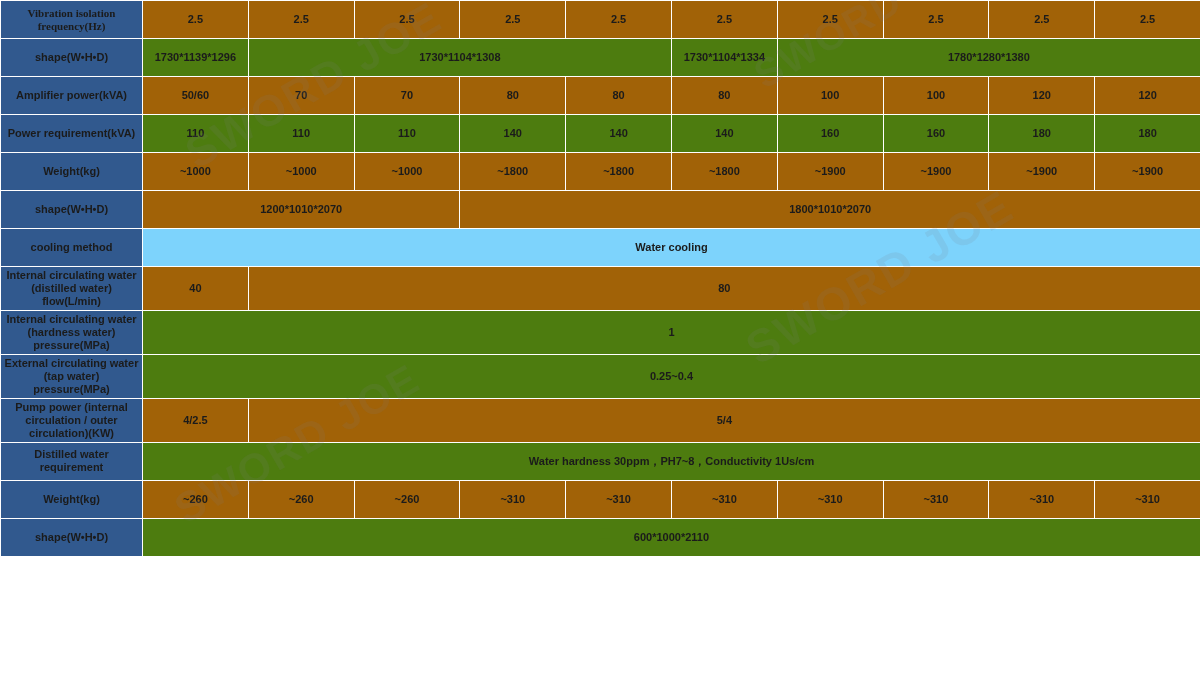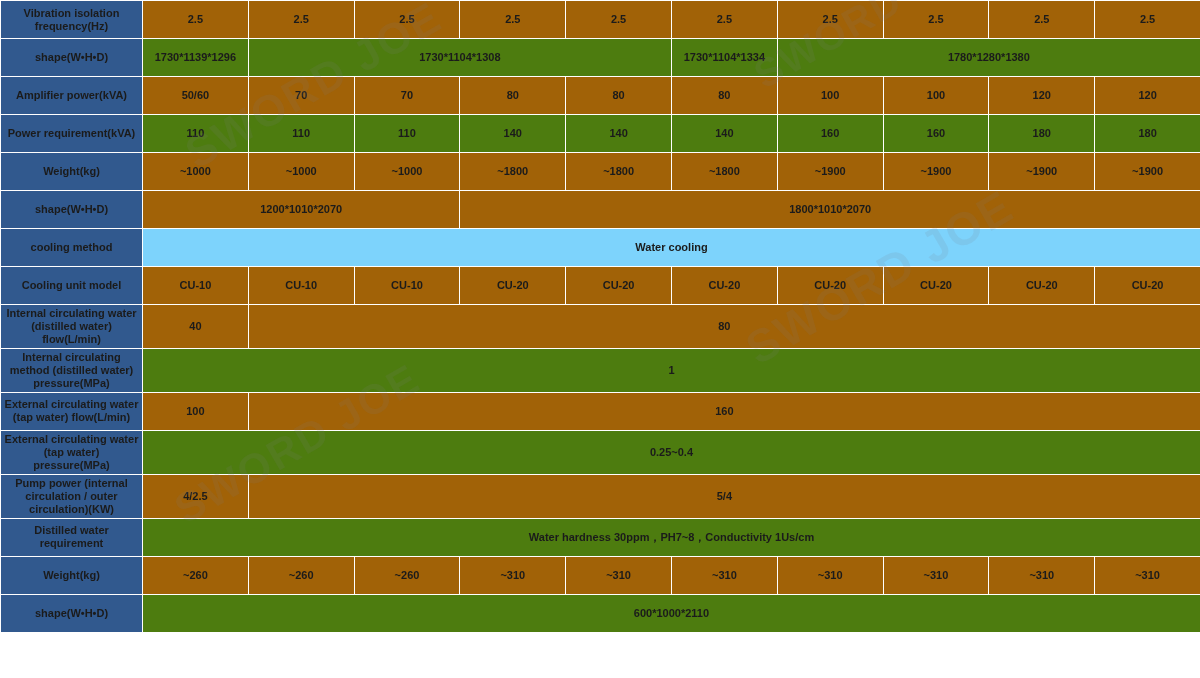--- a/index.html
+++ b/index.html
@@ -38,20 +38,21 @@
     background: #31598e;
     color: #ffffff;
     width: 142px;
     font-size: 11px;
     font-weight: bold;
     border: 1px solid #ffffff;
   }
   td.rowlabel.small {
     font-size: 9.5px;
     line-height: 1.15;
+    font-family: Liberation Serif, serif;
   }
   td.rowlabel.xsmall {
     font-size: 9px;
     line-height: 1.15;
   }
   
   td.light {
     background: #a16207;
   }
   td.grey {
@@ -170,45 +171,27 @@
       <tr>
         <td class="rowlabel">shape(W•H•D)</td>
         <td class="light" colspan="3">1200*1010*2070</td>
         <td class="light" colspan="7">1800*1010*2070</td>
       </tr>
       <tr>
         <td class="rowlabel">cooling method</td>
         <td class="blue" colspan="10">Water cooling</td>
       </tr>
       <tr>
-        <td class="rowlabel">Cooling unit model</td>
-        <td class="light">CU-10</td>
-        <td class="light">CU-10</td>
-        <td class="light">CU-10</td>
-        <td class="light">CU-20</td>
-        <td class="light">CU-20</td>
-        <td class="light">CU-20</td>
-        <td class="light">CU-20</td>
-        <td class="light">CU-20</td>
-        <td class="light">CU-20</td>
-        <td class="light">CU-20</td>
-      </tr>
-      <tr>
         <td class="rowlabel xsmall">Internal circulating water (distilled water) flow(L/min)</td>
         <td class="light">40</td>
         <td class="light" colspan="9">80</td>
       </tr>
       <tr>
-        <td class="rowlabel xsmall">Internal circulating method (distilled water) pressure(MPa)</td>
+        <td class="rowlabel xsmall">Internal circulating water (hardness water) pressure(MPa)</td>
         <td class="grey" colspan="10">1</td>
-      </tr>
-      <tr>
-        <td class="rowlabel xsmall">External circulating water (tap water) flow(L/min)</td>
-        <td class="light">100</td>
-        <td class="light" colspan="9">160</td>
       </tr>
       <tr>
         <td class="rowlabel xsmall">External circulating water (tap water) pressure(MPa)</td>
         <td class="grey" colspan="10">0.25~0.4</td>
       </tr>
       <tr>
         <td class="rowlabel xsmall">Pump power (internal circulation / outer circulation)(KW)</td>
         <td class="light">4/2.5</td>
         <td class="light" colspan="9">5/4</td>
       </tr>

